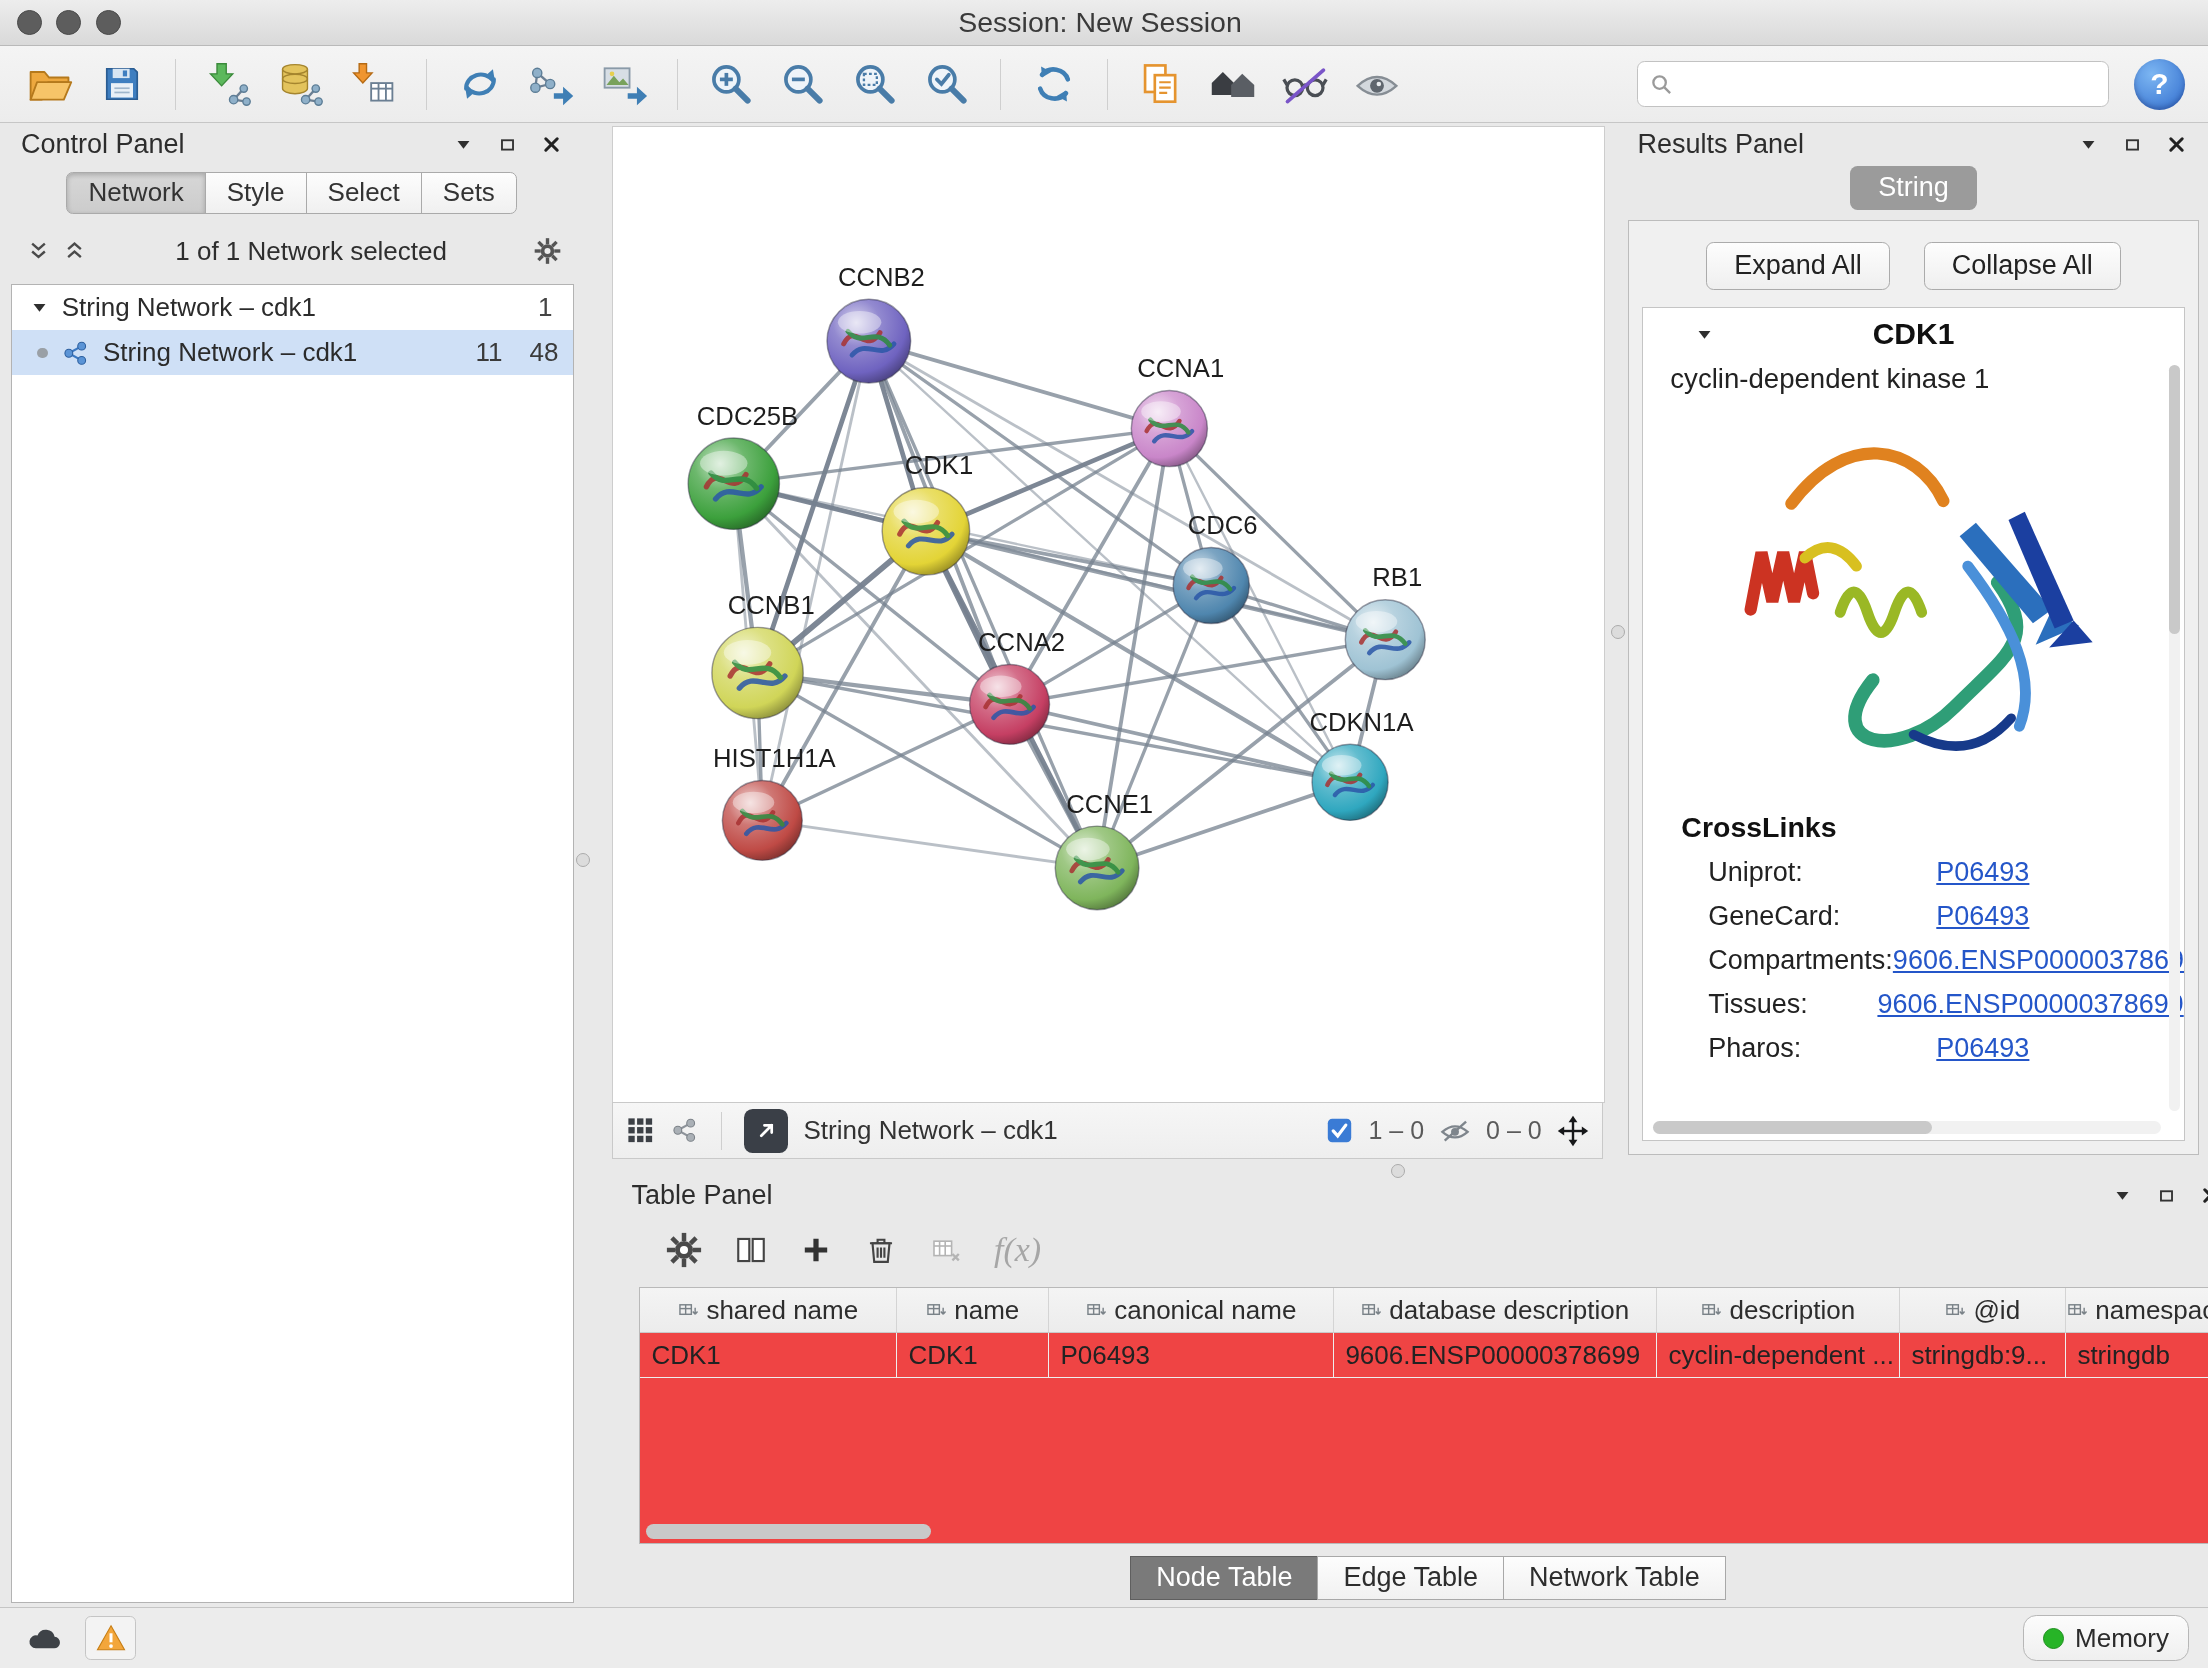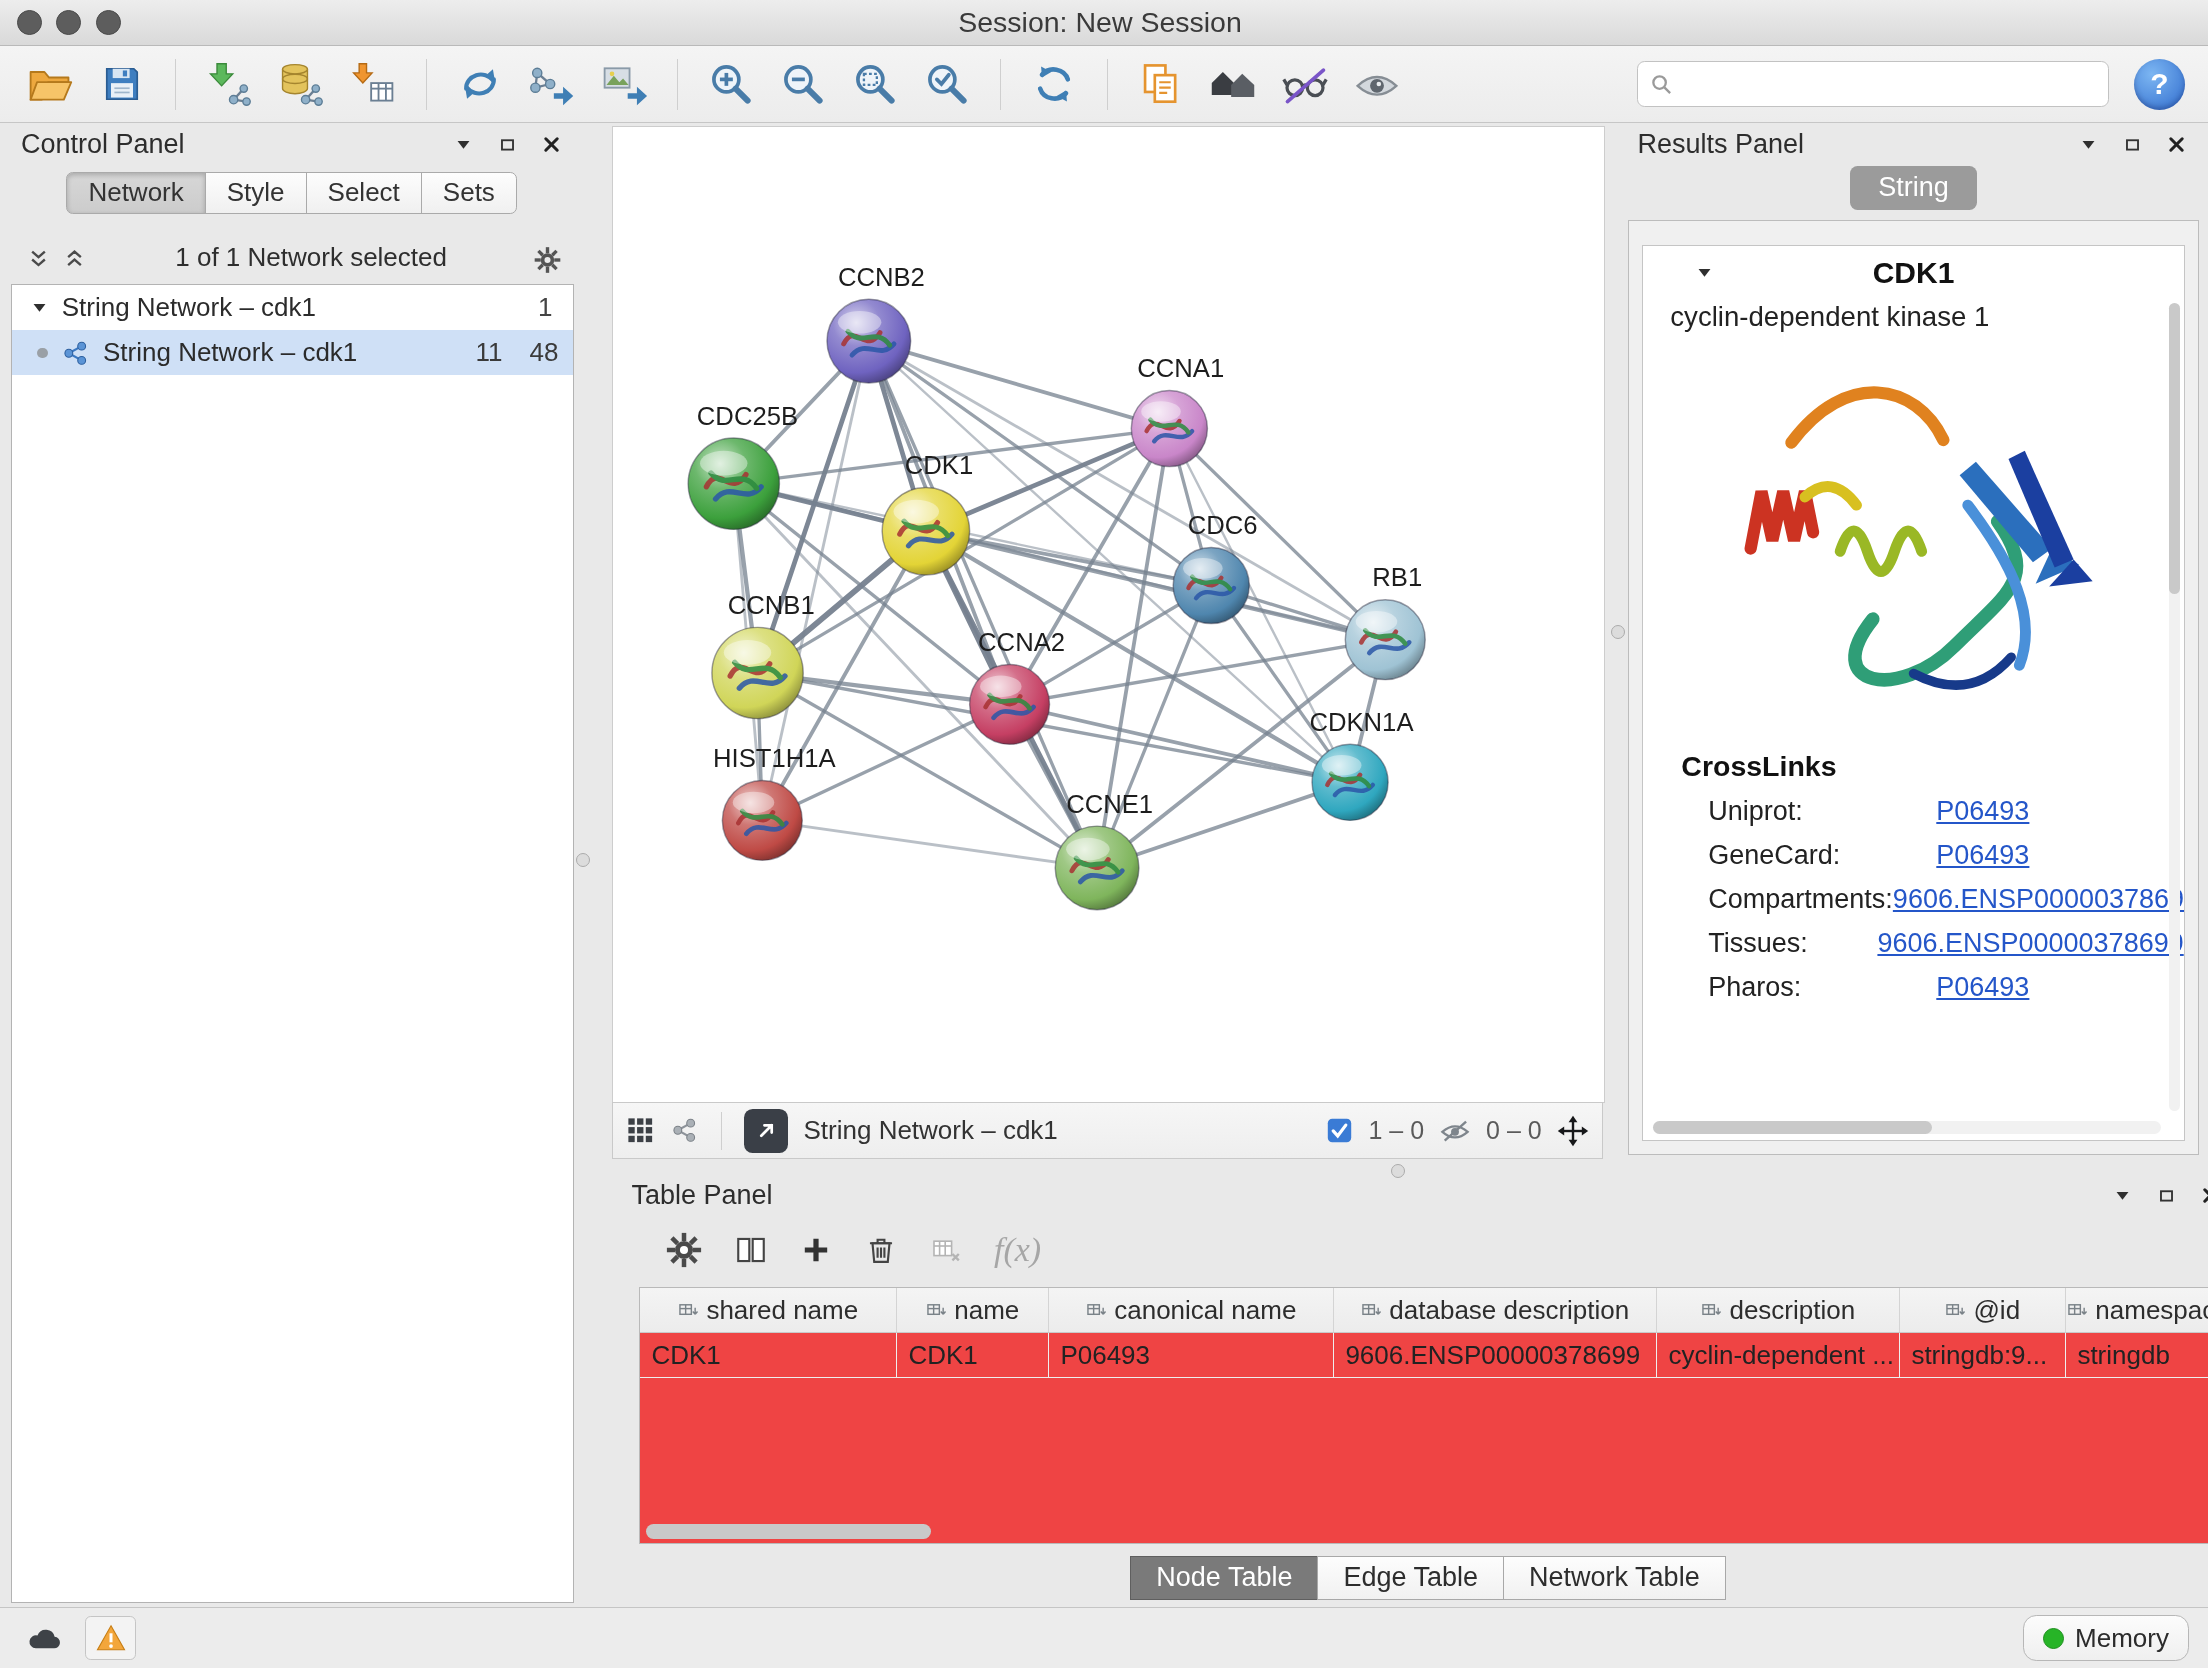--- a/index.html
+++ b/index.html
@@ -27,21 +27,21 @@
   .phead .spacer{flex:1;}
   .pico{display:flex;align-items:center;justify-content:center;width:27px;height:27px;}
 
   
   .control-panel{position:absolute;left:11.4px;top:126px;width:563px;height:1477px;display:flex;flex-direction:column;}
   .seg-row{display:flex;margin:9.5px 0 0 55px;}
   .seg{border:1px solid #aaaaaa;background:linear-gradient(#fdfdfd,#f0f0f0);padding:4.8px 21px;font-size:26px;margin-right:-1px;color:#333;}
   .seg:first-child{border-radius:6.7px 0 0 6.7px;}
   .seg:last-child{border-radius:0 6.7px 6.7px 0;}
   .seg.active{background:linear-gradient(#d7d7d7,#cccccc);box-shadow:inset 0 1.9px 4.8px rgba(0,0,0,.22);}
-  .sel-row{display:flex;align-items:flex-end;margin-top:15px;padding:0 13.3px;gap:9.5px;height:44px;}
+  .sel-row{display:flex;align-items:center;margin-top:15px;padding:0 13.3px;gap:9.5px;height:44px;}
   .sel-row .stext{flex:1;text-align:center;font-size:26px;color:#2e2e2e;}
   .tree-box{flex:1;margin-top:11.4px;background:#fff;border:1px solid #b3b3b3;overflow:hidden;}
   .trow1{display:flex;align-items:center;height:45px;padding:0 21px 0 19px;gap:13.3px;}
   .trow1 .lbl{font-size:26px;}
   .trow1 .cnt{margin-left:auto;color:#444;}
   .trow2{display:flex;align-items:center;height:45px;background:#cfe0f6;padding:0 15px 0 25px;gap:13.3px;}
   .dot{width:10.5px;height:10.5px;border-radius:50%;background:#9aa0a6;}
   .trow2 .lbl{font-size:26px;}
   .trow2 .nums{margin-left:auto;display:flex;gap:27px;color:#3a3a3a;}
 
@@ -702,20 +702,24 @@
           <svg viewBox="0 0 20 20" width="19" height="19" fill="none" stroke="#222" stroke-width="3.2" stroke-linecap="round">
             <line x1="4" y1="4" x2="16" y2="16"></line>
             <line x1="16" y1="4" x2="4" y2="16"></line>
           </svg>
         </span>
     </div>
     <div class="rtab-row">
       <span class="rtab">String</span>
     </div>
     <div class="results-card">
+      <div class="rbtn-row">
+        <span class="rbtn">Expand All</span>
+        <span class="rbtn">Collapse All</span>
+      </div>
       <div class="protein-box">
         <div class="pb-head">
           <span class="tri" style="display: inline-flex; align-items: center; justify-content: center;">
               <svg viewBox="0 0 20 20" width="17" height="17">
                 <path d="M3 6h14l-7 9z" fill="#2f2f2f"></path>
               </svg>
             </span>
           <span class="pb-name">CDK1</span>
         </div>
         <div class="pb-desc">cyclin-dependent kinase 1</div>

